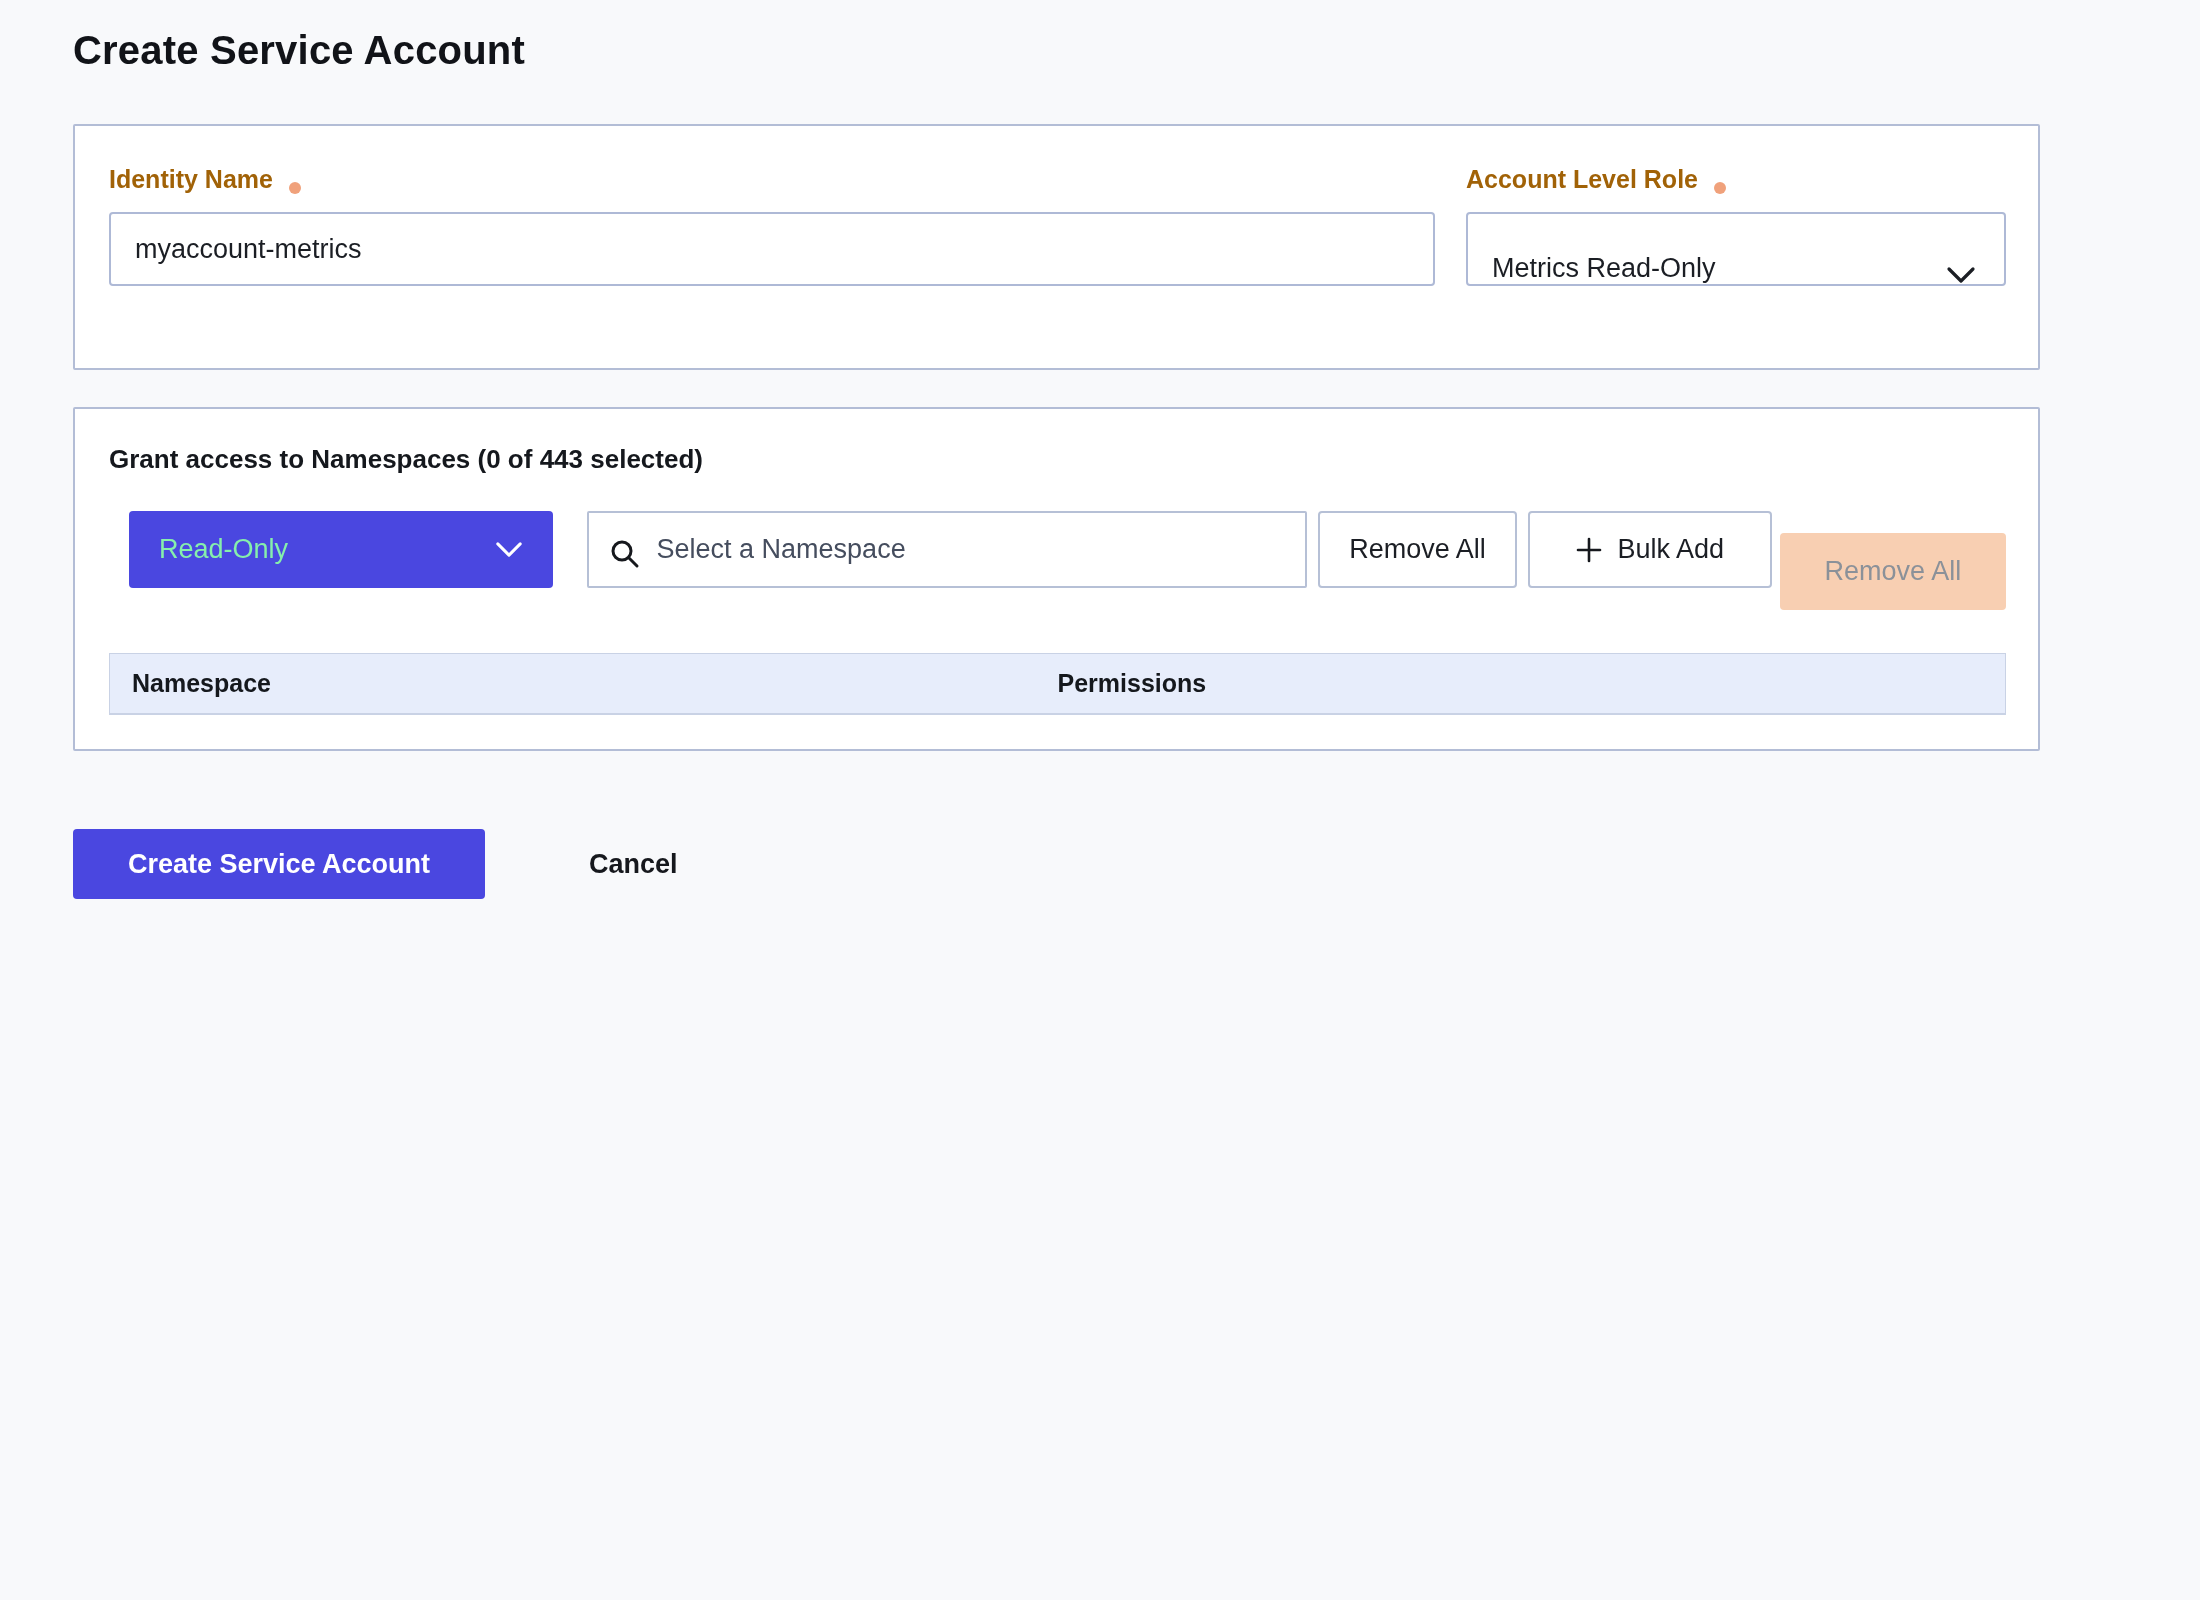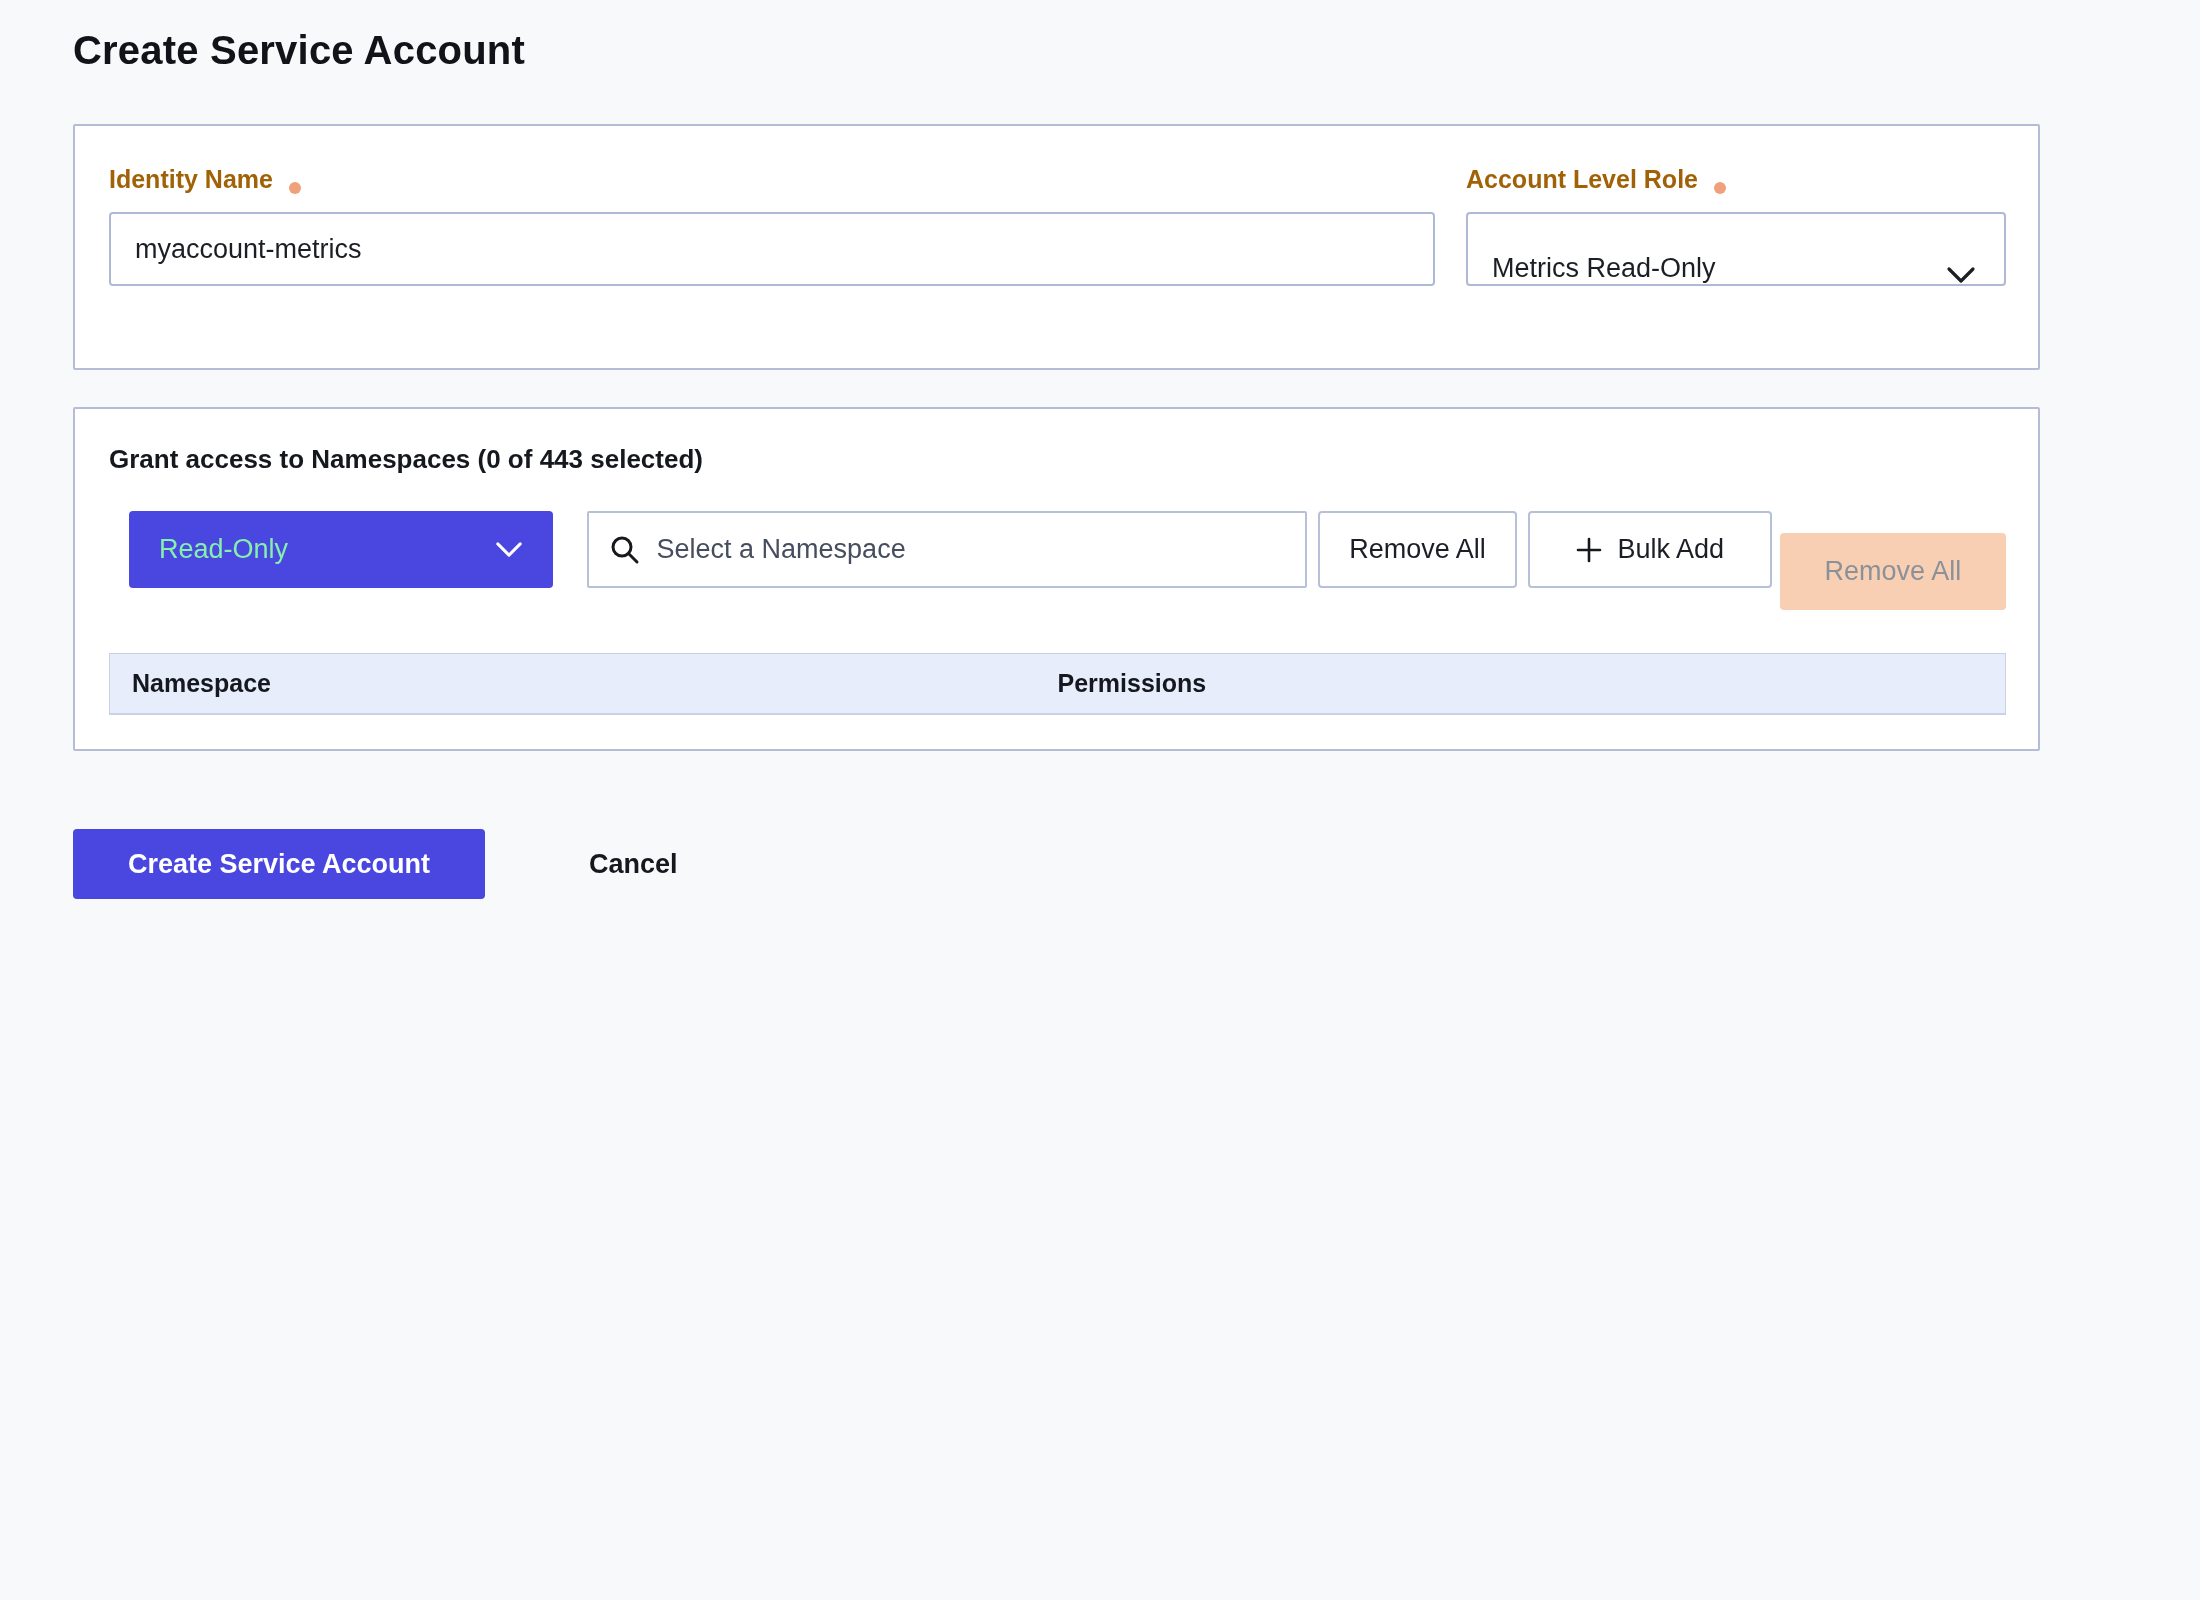--- a/index.html
+++ b/index.html
@@ -73,21 +73,21 @@
     display: flex; align-items: center; justify-content: center; cursor: pointer;
     background: #fff; border: 2px solid #b6c0d6; color: #1b1e24;
   }
   .btn-primary-dd {
     width: 428px; background: #4a47e0; border: none; color: #86efac;
     justify-content: space-between; padding: 0 30px; margin-right: 34px; margin-left: 20px;
   }
   .search-wrap {
     width: 729px; height: 77px; background: #fff;
     border: 2px solid #b6c0d6; border-radius: 2px;
-    display: flex; align-items: center; padding: 16px 20px; margin-right: 11px;
+    display: flex; align-items: flex-end; padding: 16px 20px; margin-right: 11px;
   }
   .search-wrap input {
     border: none; outline: none; flex: 1; height: 100%;
     font-family: inherit; font-size: 27px; color: #1b1e24; margin-left: 16px;
     background: transparent;
   }
   .search-wrap input::placeholder { color: #454d5e; opacity: 1; }
   .btn-select-all { width: 201px; margin-right: 11px; }
   .btn-bulk-add { width: 247px; margin-right: 8px; }
   .btn-bulk-add .plus { margin-right: 14px; display: flex; }

